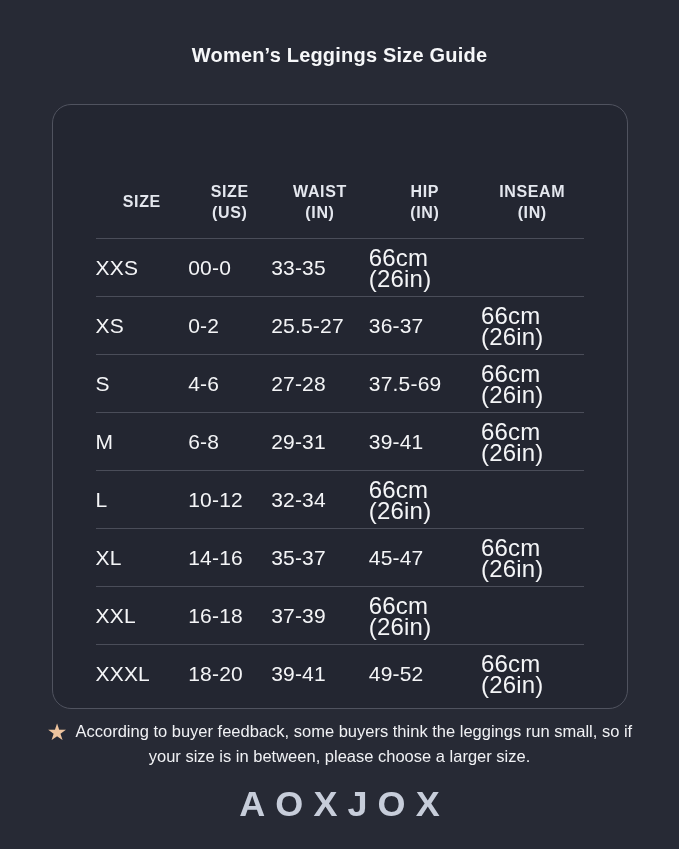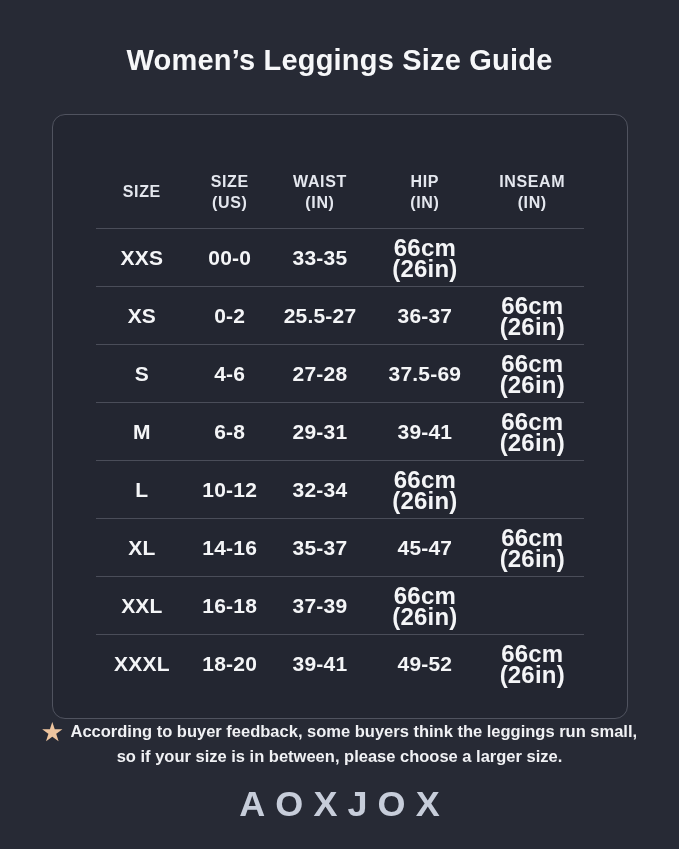--- a/index.html
+++ b/index.html
@@ -16,33 +16,33 @@
   html,body{width:679px;height:849px;}
   body{
     background:var(--bg);
     font-family:"Liberation Sans", sans-serif;
     color:var(--text);
     overflow:hidden;
   }
   .page-title{
     margin-top:44px;
     text-align:center;
-    font-size:29px;
+    font-size:20px;
     font-weight:bold;
     letter-spacing:0.2px;
     color:#f6f7f9;
   }
   .card{
     width:576px;
     height:605px;
     margin:37px auto 0;
     background:var(--card-bg);
     border:1px solid var(--card-border);
-    border-radius:13px;
-    padding:40px 43px 0;
+    border-radius:19px;
+    padding:60px 43px 0;
   }
   .grid-row{
     display:grid;
     grid-template-columns:19% 17% 20% 23% 21%;
     align-items:center;
   }
   .thead{height:73px;}
   .th{
     text-align:center;
     font-size:16px;
@@ -50,37 +50,36 @@
     letter-spacing:0.04em;
     line-height:21px;
     color:var(--header-text);
   }
   .th span{display:block;}
   .trow{
     height:58px;
     border-top:1px solid var(--divider);
   }
   .td{
-    text-align:center;
+    text-align:left;
     font-size:21px;
     color:var(--text);
     letter-spacing:0.2px;
-    font-weight:bold;
   }
   .td-inseam span{
     display:block;
     font-size:24px;
     line-height:21px;
   }
   .footnote{
-    margin:0 auto 0;
+    margin:10px auto 0;
     width:610px;
     text-align:center;
     font-size:16.5px;
-    font-weight:bold;
+    font-weight:normal;
     line-height:25px;
     color:#f0f1f4;
   }
   .star-icon{
     display:inline-block;
     font-size:23px;
     line-height:1;
     color:var(--star);
     margin-right:8px;
     vertical-align:-3px;

